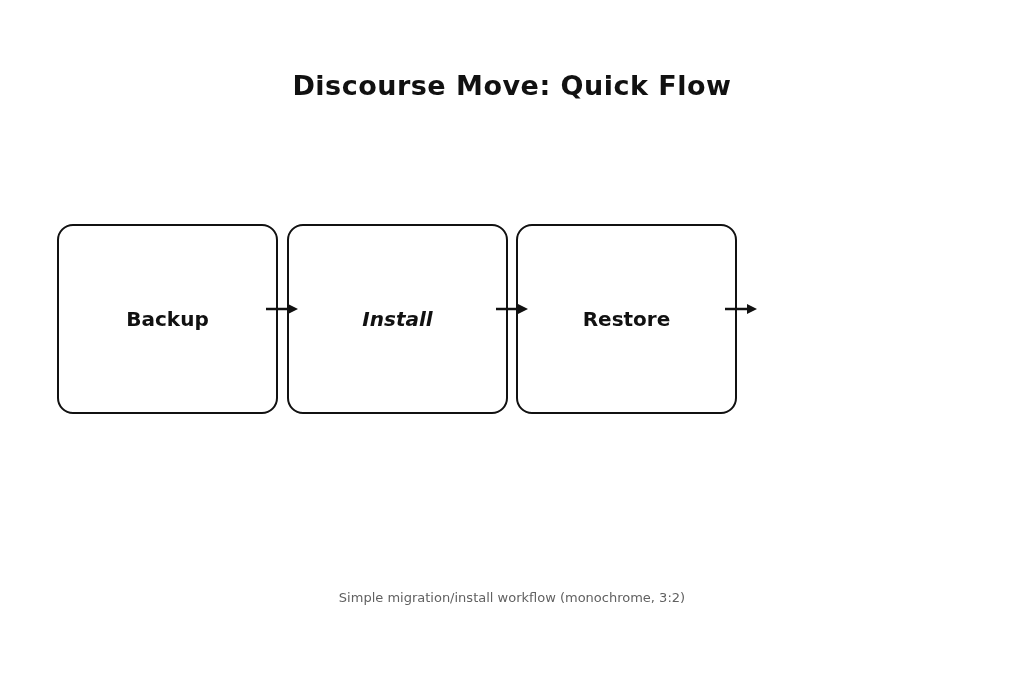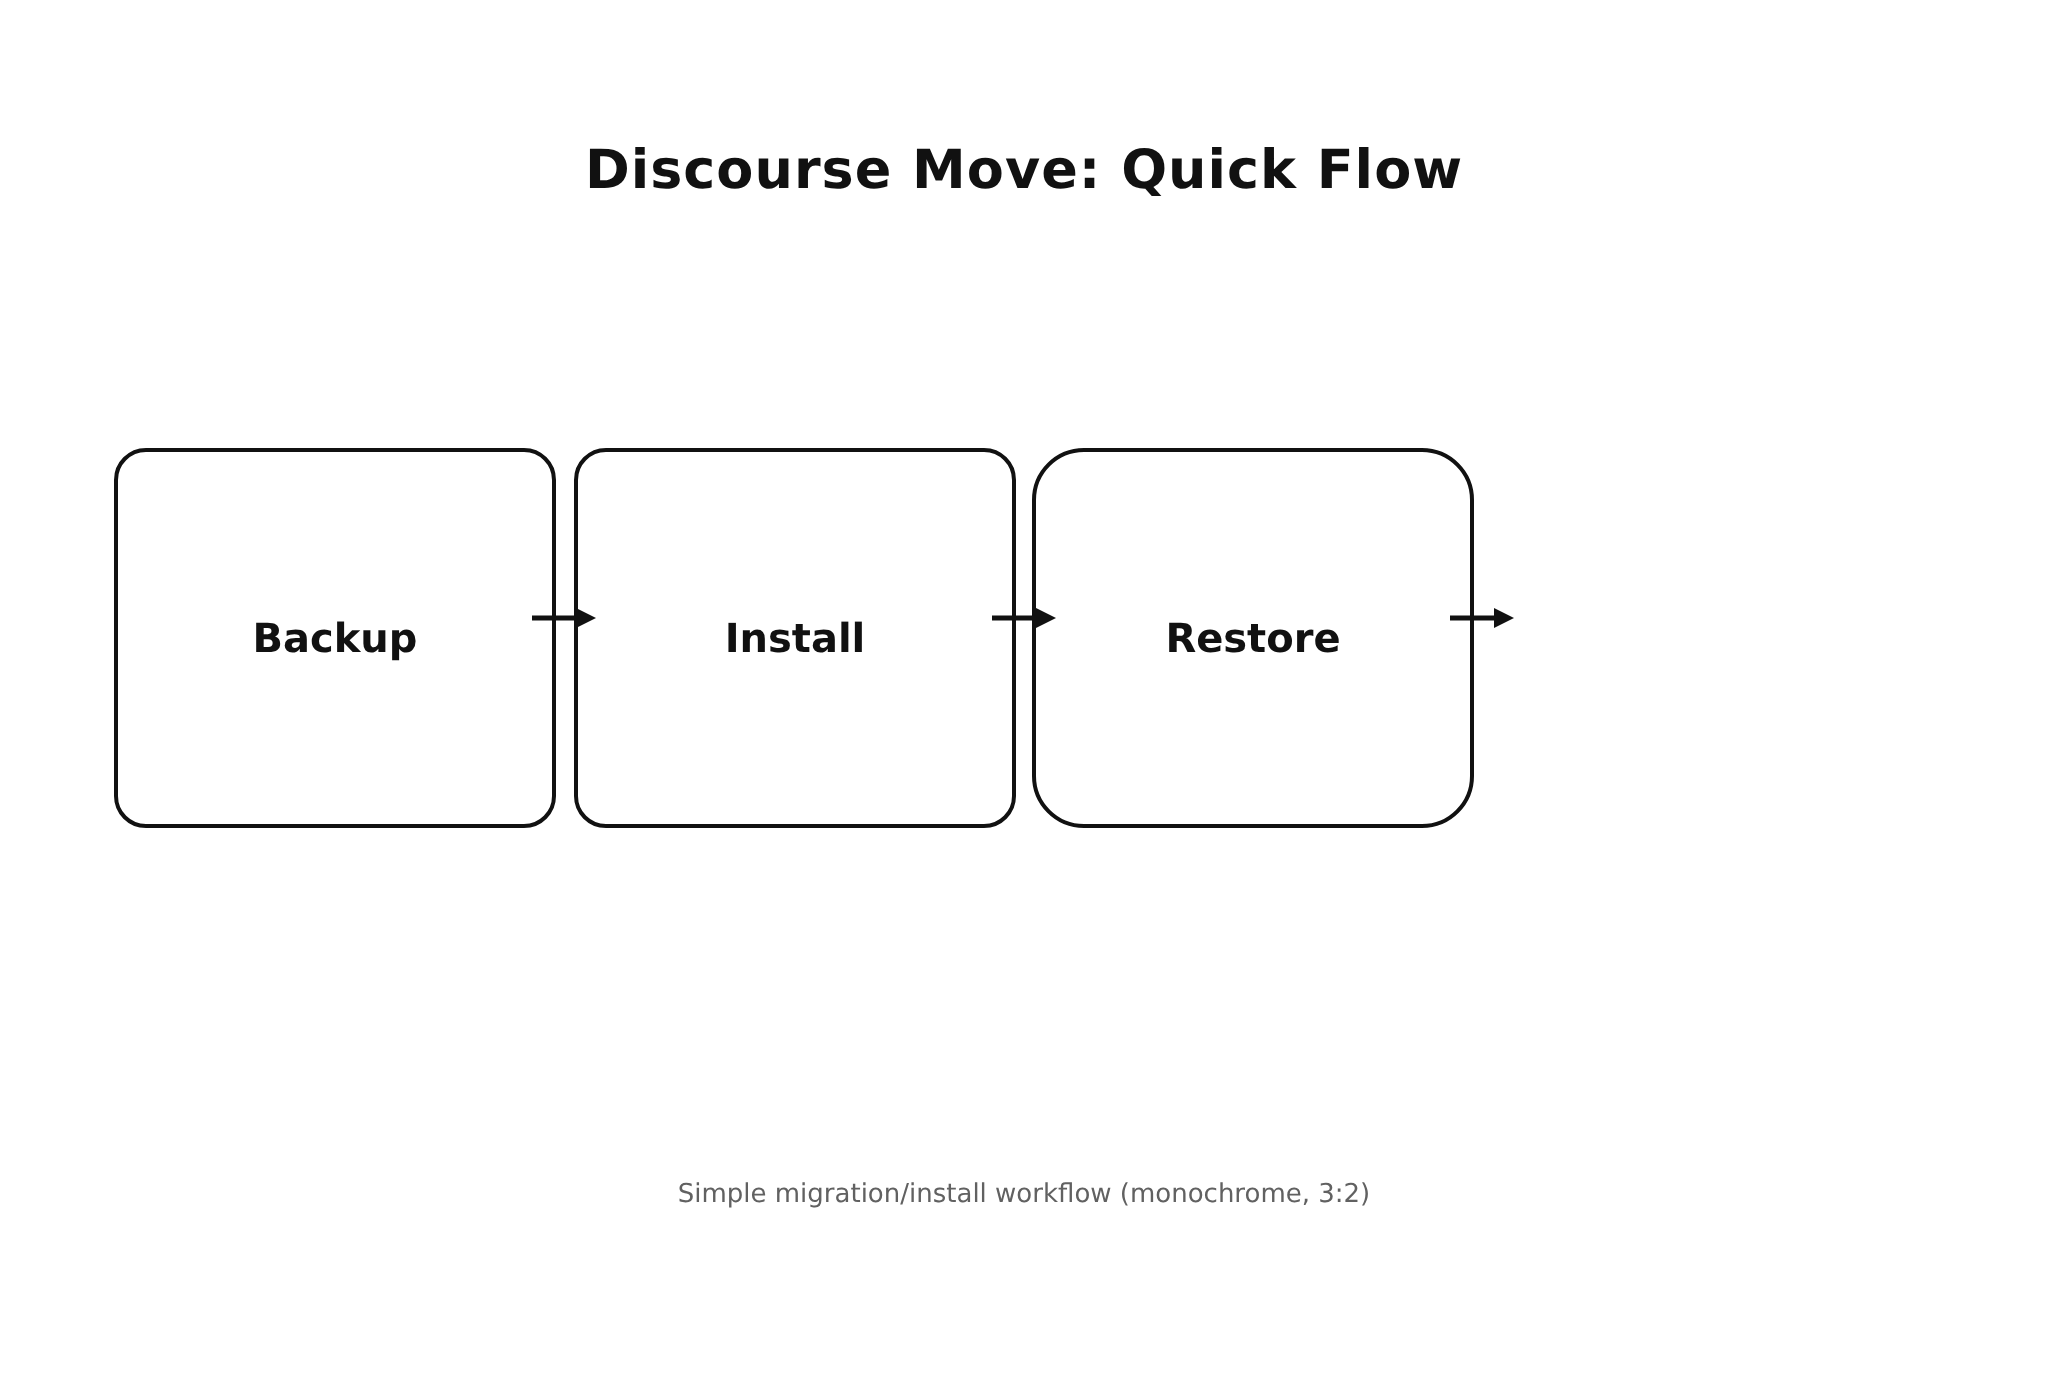--- a/index.html
+++ b/index.html
@@ -42,22 +42,22 @@
     justify-content: center;
     margin-top: 11px;
   }
   .flow-step .step-label {
     font-size: 20px;
     font-weight: bold;
     color: var(--text);
     white-space: nowrap;
   }
   .step-1 { left: 57px; }
-  .step-2 { left: 287px; }
-  .step-3 { left: 516px; border-radius: 26px; }
+  .step-2 { left: 287px; font-style: italic; }
+  .step-3 { left: 516px; }
   .step-4 { left: 746px; }
   .arrow {
     position: absolute;
     top: 301px;
     width: 32px; height: 16px;
     z-index: 2;
   }
   .arrow-1 { left: 266px; }
   .arrow-2 { left: 496px; }
   .arrow-3 { left: 725px; }

